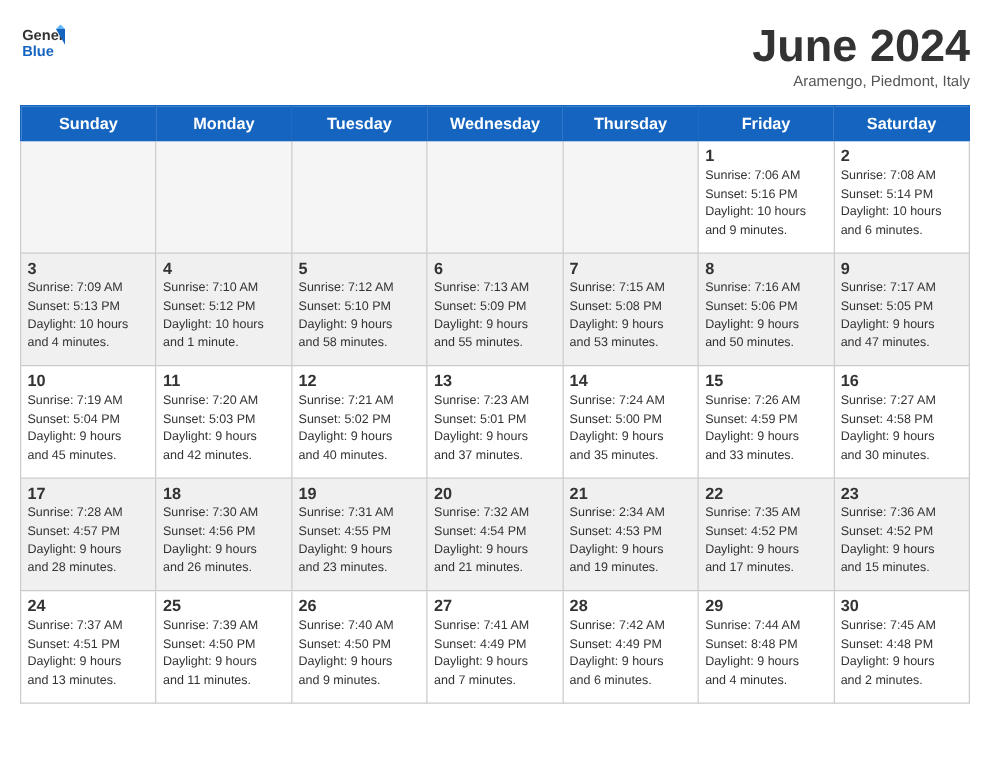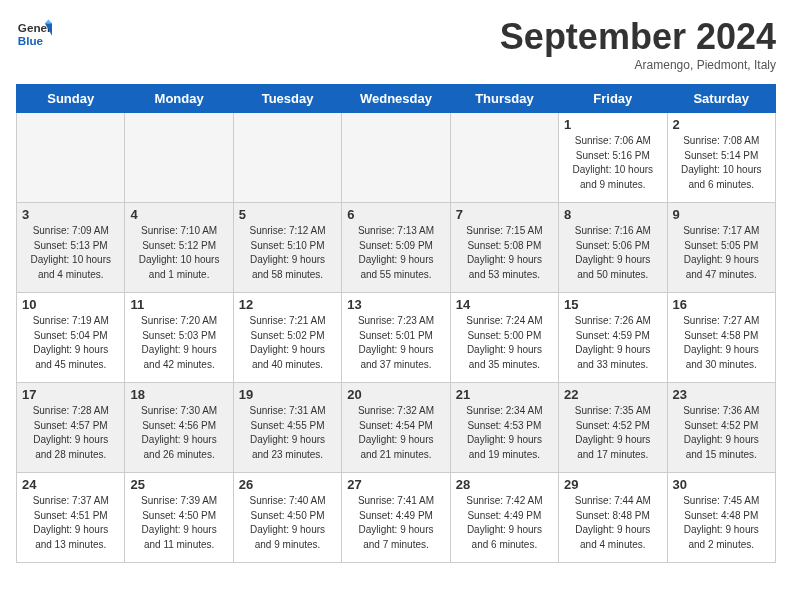--- a/index.html
+++ b/index.html
@@ -63,40 +63,39 @@
     .day-num {
       font-size: 13px;
       font-weight: bold;
       margin-bottom: 2px;
       display: block;
     }
     .day-info {
       font-size: 10px;
       line-height: 1.45;
       color: #333;
-      text-align: center;
     }
     .row-shade td {
       background: #f0f0f0;
     }
   </style>
 </head>
 <body>
 
 <div class="header">
   <div class="logo">
     <svg class="logo-icon" viewBox="0 0 40 40">
       <text x="2" y="18" font-size="13" font-weight="bold" fill="#333" font-family="Arial">General</text>
       <text x="2" y="32" font-size="13" font-weight="bold" fill="#1565c0" font-family="Arial">Blue</text>
       <polygon points="32,8 40,8 40,22" fill="#1565c0"></polygon>
       <polygon points="32,8 40,8 36,4" fill="#64b5f6"></polygon>
     </svg>
   </div>
   <div class="title-block">
-    <div class="month-title">September 2024</div>
+    <div class="month-title">June 2024</div>
     <div class="subtitle">Aramengo, Piedmont, Italy</div>
   </div>
 </div>
 
 <table class="calendar">
   <thead>
     <tr id="header-row">
         <th>Sunday</th>
         <th>Monday</th>
         <th>Tuesday</th>

